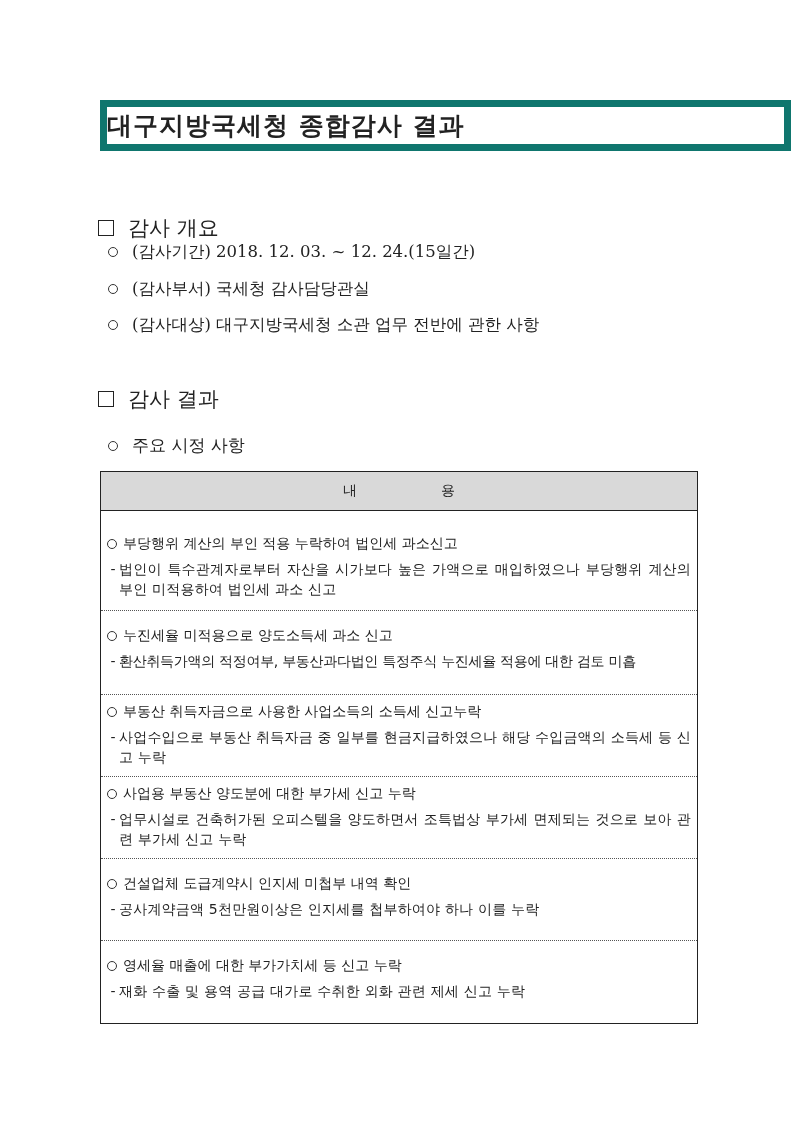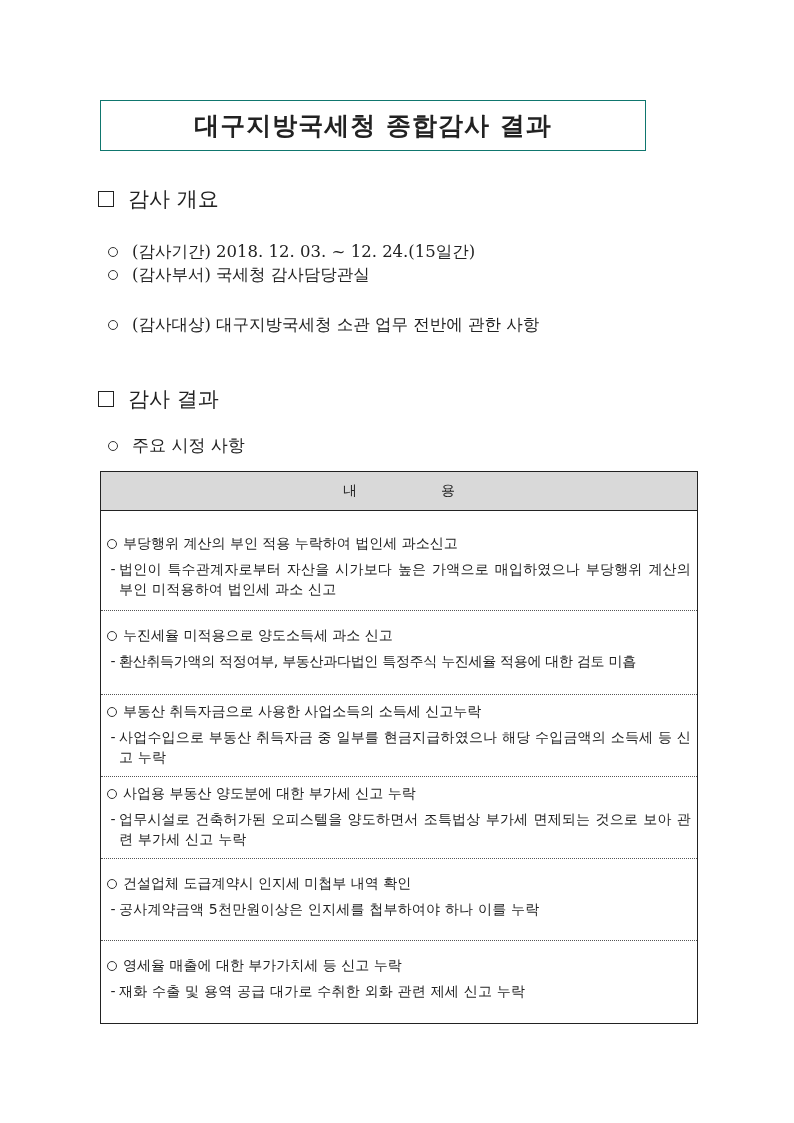--- a/index.html
+++ b/index.html
@@ -12,27 +12,27 @@
       height: 1123px;
       position: relative;
       font-family: "DejaVu Sans", sans-serif;
       color: #1a1a1a;
       overflow: hidden;
     }
     .title-box {
       position: absolute;
       left: 100px;
       top: 100px;
-      width: 546px;
+      width: 691px;
       height: 51px;
-      border: 1px solid #0f766e;
-      box-sizing: border-box;
-      display: flex;
-      align-items: center;
-      justify-content: center;
+      border: 7px solid #0f766e;
+      box-sizing: border-box;
+      display: flex;
+      align-items: center;
+      justify-content: flex-start;
     }
     .title-text {
       font-family: "DejaVu Sans", sans-serif;
       font-weight: bold;
       font-size: 25px;
       letter-spacing: 1px;
       color: #222;
     }
     .section-head {
       position: absolute;
@@ -134,30 +134,30 @@
       letter-spacing: 0.2px;
     }
   </style>
 </head>
 <body>
 
 <div class="title-box">
   <span class="title-text">대구지방국세청 종합감사 결과</span>
 </div>
 
-<div class="section-head" style="top:185px;text-align:right;">
+<div class="section-head" style="top:214px;text-align:right;">
   <span class="square"></span>
   <span>감사 개요</span>
 </div>
 
 <div class="bullet-line" style="top:241px;">
   <span class="circle"></span>
   <span>(감사기간) 2018. 12. 03. ~ 12. 24.(15일간)</span>
 </div>
-<div class="bullet-line" style="top:264px;">
+<div class="bullet-line" style="top:278px;">
   <span class="circle"></span>
   <span>(감사부서) 국세청 감사담당관실</span>
 </div>
 <div class="bullet-line" style="top:314px;">
   <span class="circle"></span>
   <span>(감사대상) 대구지방국세청 소관 업무 전반에 관한 사항</span>
 </div>
 
 <div class="section-head" style="top:385px;">
   <span class="square"></span>

